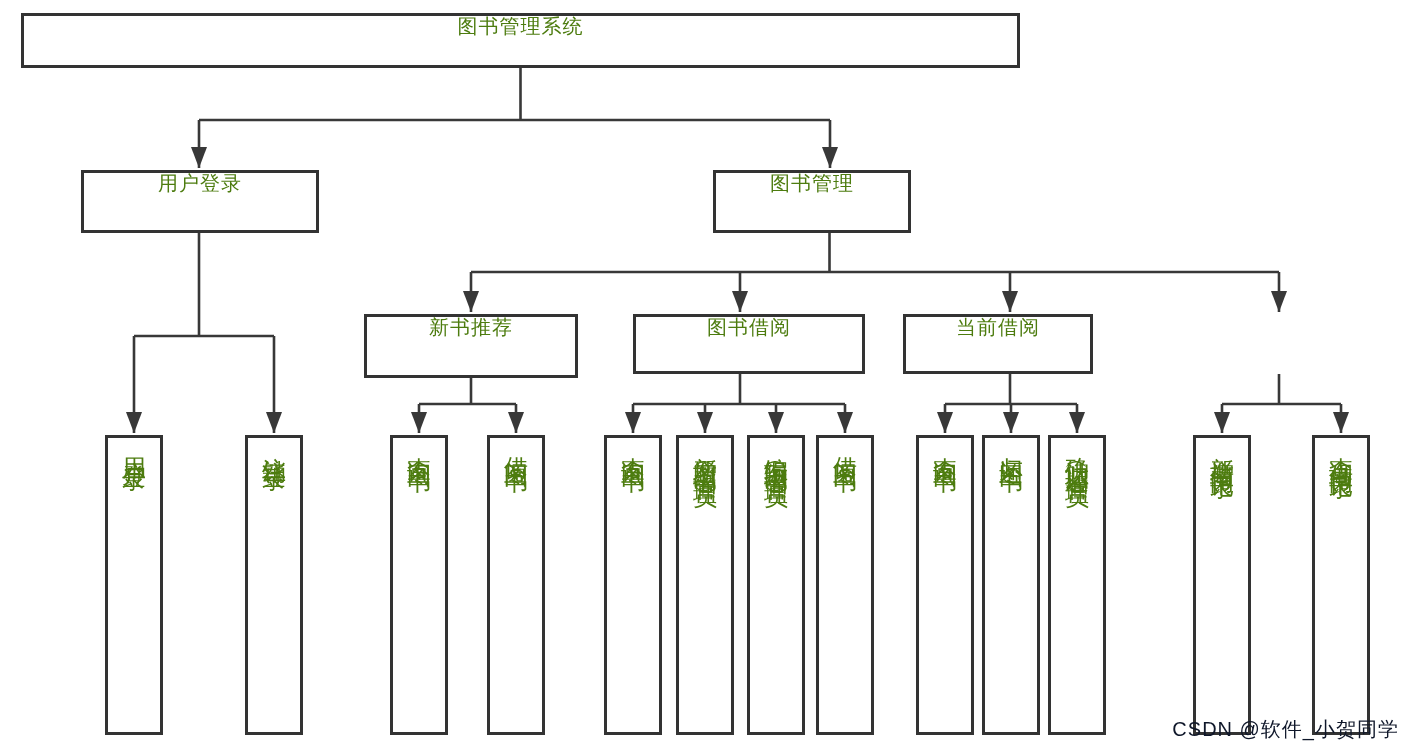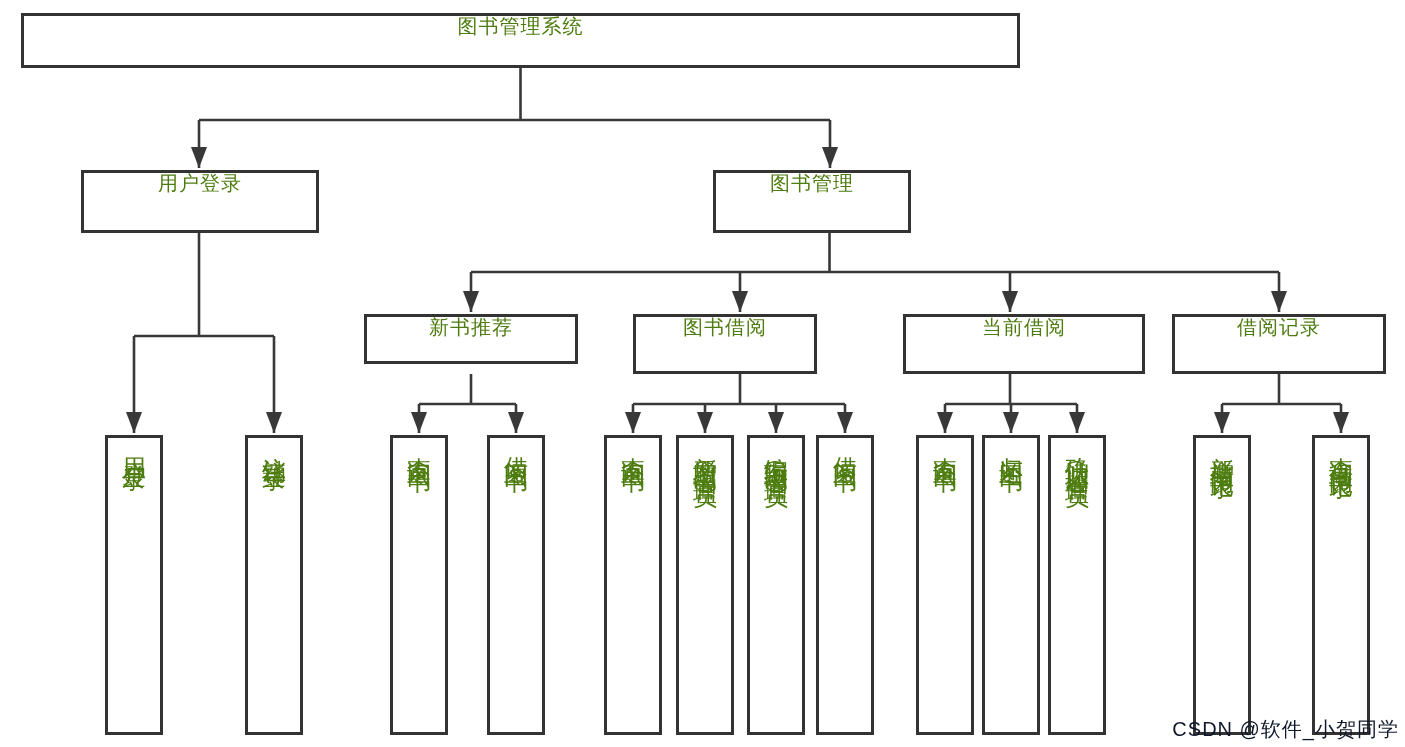--- a/index.html
+++ b/index.html
@@ -45,23 +45,23 @@
     font-size: 24px;
     letter-spacing: 4px;
     white-space: nowrap;
   }
   
   .n-root   { left: 21px;  top: 13px;  width: 999px; height: 55px; }
   
   .n-login  { left: 81px;  top: 170px; width: 238px; height: 63px; }
   .n-mgmt   { left: 713px; top: 170px; width: 198px; height: 63px; }
   
-  .n-l3-0   { left: 364px;  top: 314px; width: 214px; height: 50px; }
-  .n-l3-1   { left: 633px;  top: 314px; width: 184px; height: 60px; }
-  .n-l3-2   { left: 903px;  top: 314px; width: 242px; height: 60px; }
+  .n-l3-0   { left: 364px;  top: 314px; width: 214px; height: 64px; }
+  .n-l3-1   { left: 633px;  top: 314px; width: 232px; height: 60px; }
+  .n-l3-2   { left: 903px;  top: 314px; width: 190px; height: 60px; }
   .n-l3-3   { left: 1172px; top: 314px; width: 214px; height: 60px; }
   
   .leaf { top: 435px; width: 58px; height: 300px; }
   .lf-0  { left: 105px; }
   .lf-1  { left: 245px; }
   .lf-2  { left: 390px; }
   .lf-3  { left: 487px; }
   .lf-4  { left: 604px; }
   .lf-5  { left: 676px; }
   .lf-6  { left: 747px; }
@@ -156,23 +156,20 @@
 
   <div class="box n-l3-0">
     <span class="h-label">新书推荐</span>
   </div>
   <div class="box n-l3-1">
     <span class="h-label">图书借阅</span>
   </div>
   <div class="box n-l3-2">
     <span class="h-label">当前借阅</span>
   </div>
-  <div class="box n-l3-3">
-    <span class="h-label">借阅记录</span>
-  </div>
 
   <div class="box leaf lf-0">
     <span class="v-label">用户登录</span>
   </div>
   <div class="box leaf lf-1">
     <span class="v-label">注销登录</span>
   </div>
   <div class="box leaf lf-2">
     <span class="v-label">查询图书</span>
   </div>

